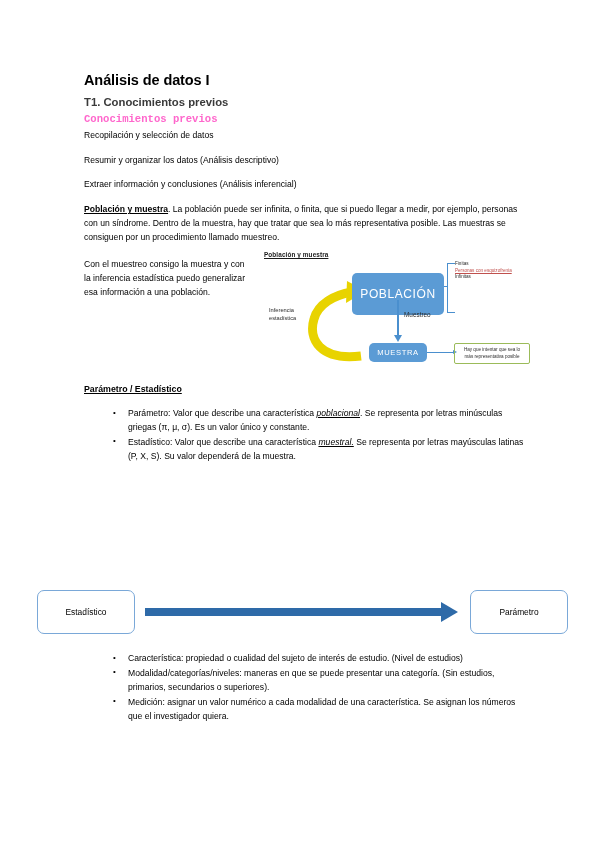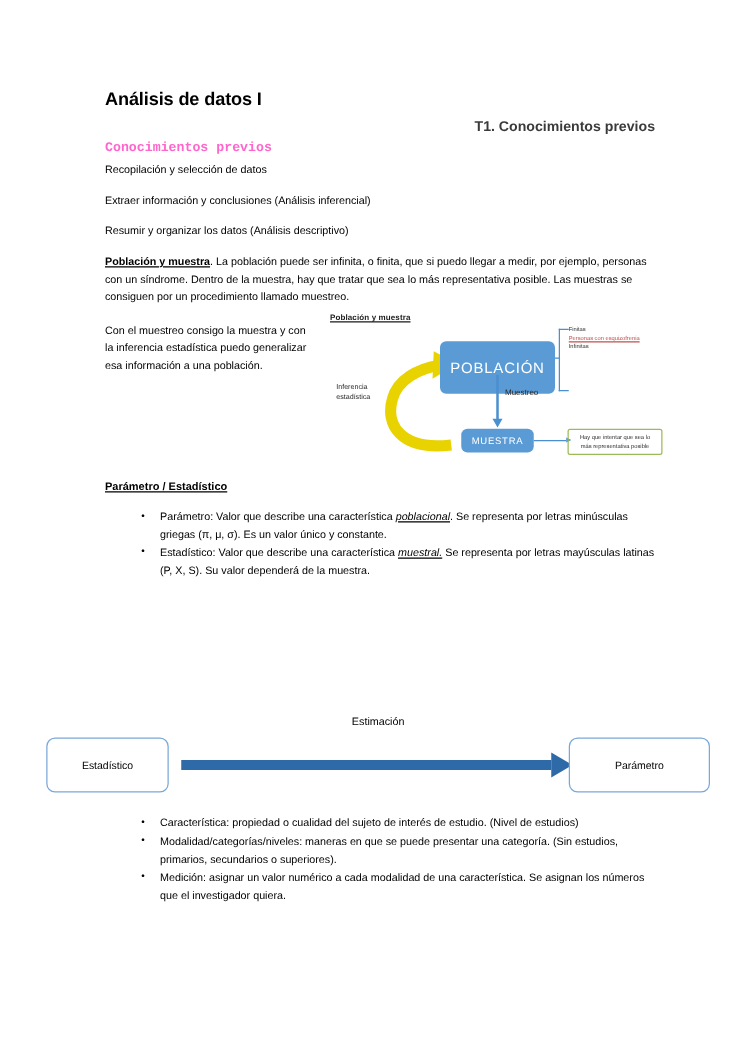--- a/index.html
+++ b/index.html
@@ -37,21 +37,20 @@
     margin: 0 0 7px 0;
     line-height: 1.15;
     color: #000;
   }
   .doc-subtitle {
     font-size: 11.3px;
     font-weight: bold;
     color: #3a3a3a;
     margin: 0 0 4px 0;
     line-height: 1.2;
-    text-align: right;
   }
   .doc-pink-heading {
     font-size: 10.6px;
     font-weight: bold;
     color: #ff66cc;
     margin: 0 0 3px 0;
     line-height: 1.2;
     font-family: Liberation Mono, monospace;
   }
 
@@ -269,21 +268,21 @@
     background: #ffffff;
     display: flex;
     align-items: center;
     justify-content: center;
     font-size: 8.4px;
     color: #000;
     box-sizing: border-box;
     text-align: center;
   }
   .est-box-left  { left: 0px;   width: 98px; }
-  .est-box-right { right: 0px;  width: 113px; }
+  .est-box-right { right: 0px;  width: 98px; }
   .est-arrow {
     position: absolute;
     left: 108px; top: 36px;
     width: 296px; height: 8px;
     background: #2e6aa8;
   }
   .est-arrow:after {
     content: "";
     position: absolute;
     right: -17px; top: -6px;
@@ -308,22 +307,22 @@
 
     <h1 class="doc-title">Análisis de datos I</h1>
 
     <h2 class="doc-subtitle">T1. Conocimientos previos</h2>
 
     <h3 class="doc-pink-heading">Conocimientos previos</h3>
 
 
 
     <div class="plain-line">Recopilación y selección de datos</div>
+    <div class="plain-line">Resumir y organizar los datos (Análisis descriptivo)</div>
     <div class="plain-line">Extraer información y conclusiones (Análisis inferencial)</div>
-    <div class="plain-line">Resumir y organizar los datos (Análisis descriptivo)</div>
 
     <p class="body"><span class="inline-u-bold">Población y muestra</span><span>. La población puede ser infinita, o finita, que si puedo llegar a medir, por ejemplo, personas con un síndrome. Dentro de la muestra, hay que tratar que sea lo más representativa posible.  Las muestras se consiguen por un procedimiento llamado muestreo.</span></p>
 
     <div class="split">
 
       <div class="split-text">Con el muestreo consigo la muestra y con la inferencia estadística puedo generalizar esa información a una población.</div>
 
       <div class="diagram1">
 
         <div class="diag-caption">Población y muestra</div>
@@ -360,21 +359,20 @@
     <span class="u-head">Parámetro / Estadístico</span>
 
     <ul class="bullets">
       <li><span>Parámetro: Valor que describe una característica </span><span class="inline-ital-u">poblacional</span><span>. Se representa por letras minúsculas griegas (π, μ, σ). Es un valor único y constante.</span></li>
       <li><span>Estadístico: Valor que describe una característica </span><span class="inline-ital-u">muestral.</span><span> Se representa por letras mayúsculas latinas (P, X, S). Su valor dependerá de la muestra.</span></li>
     </ul>
 
   </div>
 
   <div class="diagram2">
-    <div class="est-label">Estimación</div>
     <div class="est-box est-box-left">Estadístico</div>
     <div class="est-arrow"></div>
     <div class="est-box est-box-right">Parámetro</div>
   </div>
 
   <div class="tail-list">
     <ul class="bullets">
       <li>Característica: propiedad o cualidad del sujeto de interés de estudio. (Nivel de estudios)</li>
       <li>Modalidad/categorías/niveles: maneras en que se puede presentar una categoría. (Sin estudios, primarios, secundarios o superiores).</li>
       <li>Medición: asignar un valor numérico a cada modalidad de una característica. Se asignan los números que el investigador quiera.</li>

